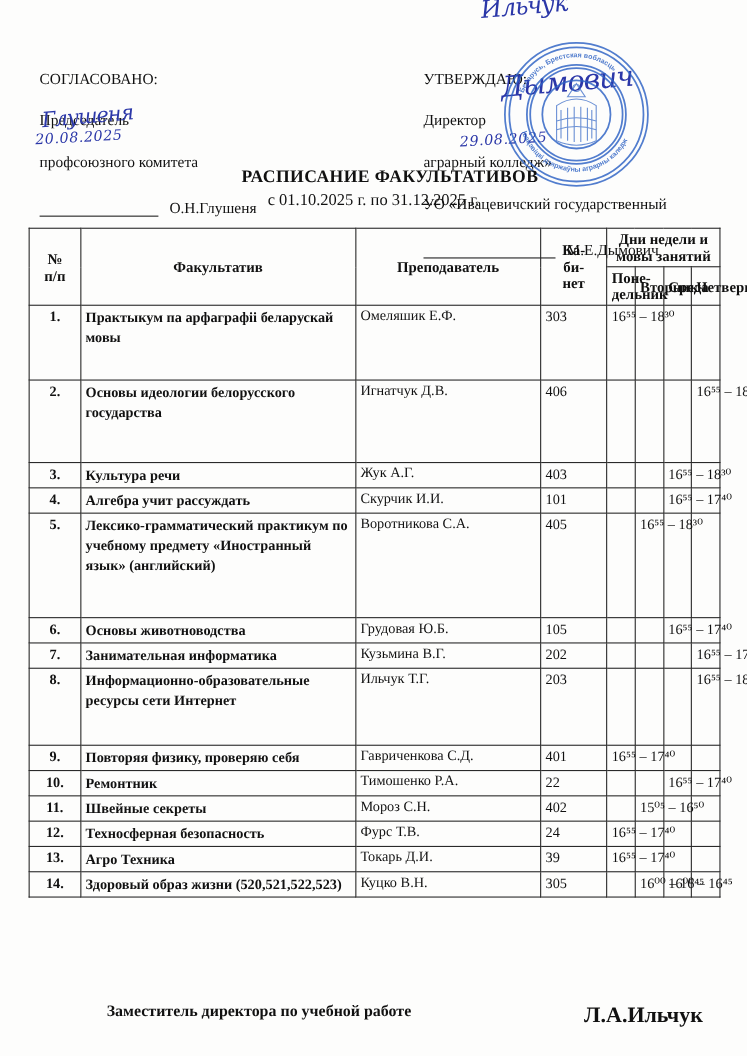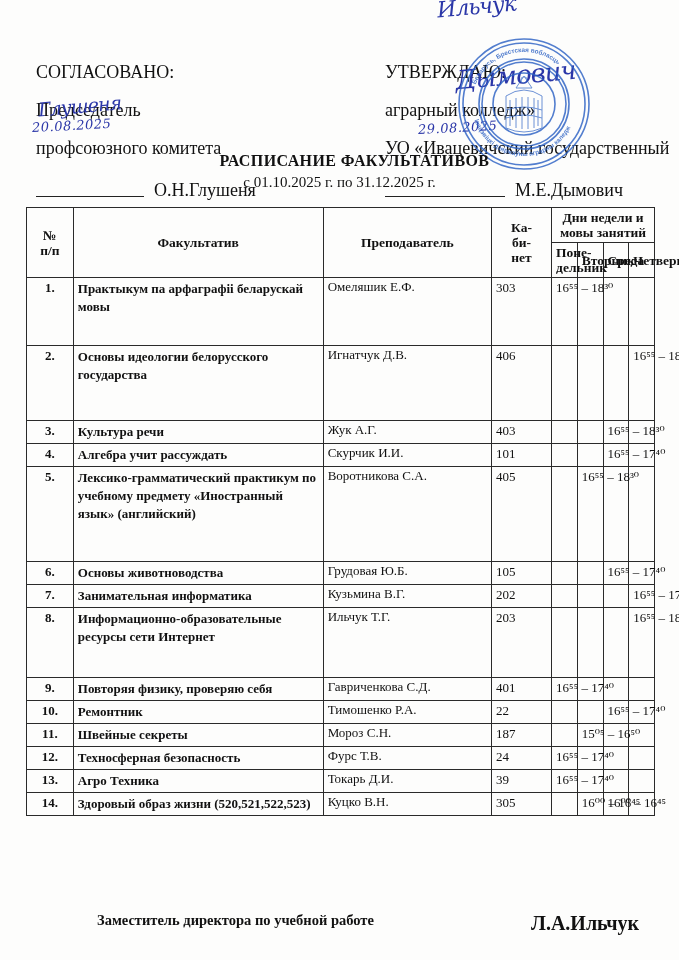--- a/index.html
+++ b/index.html
@@ -18,21 +18,21 @@
 
   .page {
     position: absolute;
     inset: 0;
     background: #fdfdfc;
   }
 
   
   .approval-block {
     position: absolute;
-    font-size: 18px;
+    font-size: 14px;
     line-height: 19px;
     white-space: pre-line;
   }
   #approval-left  { left: 36px;  top: 44px; }
   #approval-right { left: 385px; top: 44px; }
 
   .approval-line {
     white-space: nowrap;
   }
 
@@ -222,20 +222,21 @@
       <div class="sign-rule"></div>
       <div class="sign-name">О.Н.Глушеня</div>
     </div>
   </div>
 
   <div class="hand hand-sig" id="sig-left">Глушеня</div>
   <div class="hand hand-date" id="date-left">20.08.2025</div>
 
   <div class="approval-block" id="approval-right">
     <div class="approval-line">УТВЕРЖДАЮ:</div>
+    <div class="approval-line">Директор</div>
     <div class="approval-line">аграрный колледж»</div>
     <div class="approval-line">УО «Ивацевичский государственный</div>
     <div class="sign-row">
       <div class="sign-rule"></div>
       <div class="sign-name">М.Е.Дымович</div>
     </div>
   </div>
 
   <div class="hand hand-sig" id="sig-right">Дымович</div>
   <div class="hand hand-date" id="date-right">29.08.2025</div>
@@ -394,21 +395,21 @@
             <td class="room">22</td>
             <td class="day"></td>
             <td class="day"></td>
             <td class="day">16⁵⁵ – 17⁴⁰</td>
             <td class="day"></td>
           </tr>
           <tr>
             <td class="num">11.</td>
             <td class="name">Швейные секреты</td>
             <td class="teacher">Мороз С.Н.</td>
-            <td class="room">187</td>
+            <td class="room">402</td>
             <td class="day"></td>
             <td class="day">15⁰⁵ – 16⁵⁰</td>
             <td class="day"></td>
             <td class="day"></td>
           </tr>
           <tr>
             <td class="num">12.</td>
             <td class="name">Техносферная безопасность</td>
             <td class="teacher">Фурс Т.В.</td>
             <td class="room">24</td>

